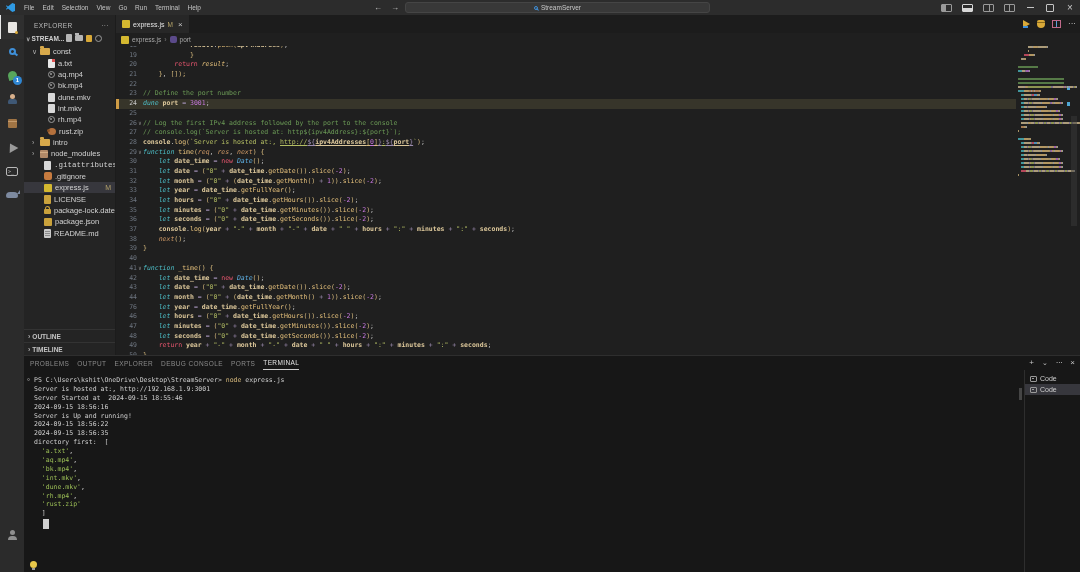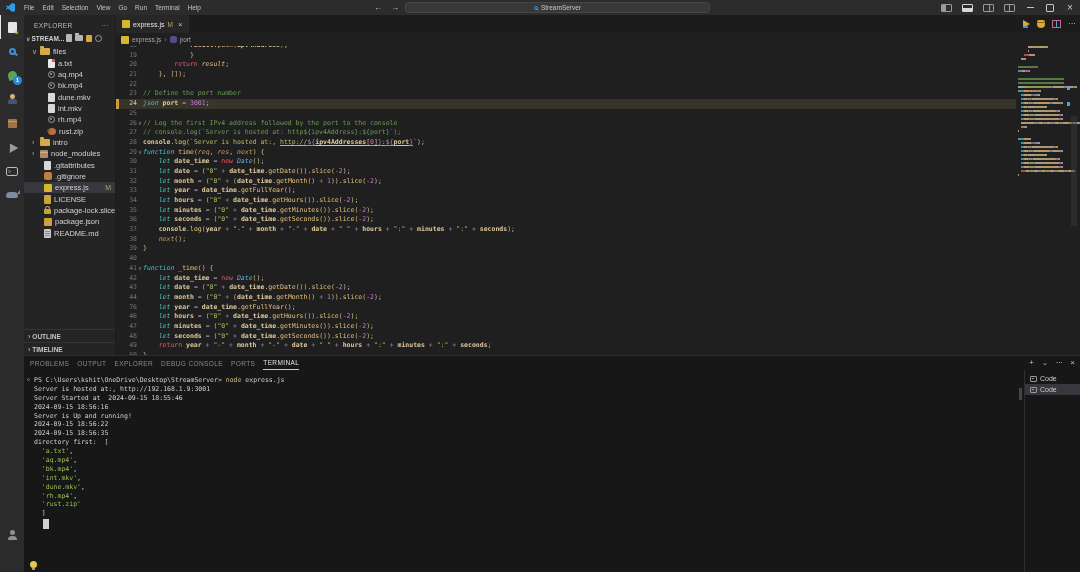--- a/index.html
+++ b/index.html
@@ -258,21 +258,21 @@
                 <span class="sha sa-newfile"></span>
                 <span class="sha sa-newfolder"></span>
                 <span class="sha sa-mug"></span>
                 <span class="sha sa-collapse"></span>
               </span>
           </div>
           <div class="tree" id="tree">
               <div class="tree-row" style="padding-left: 8px;">
                 <span class="chev">∨</span>
                 <span class="fi fi-folder"></span>
-                <span class="tree-label">files</span>
+                <span class="tree-label">const</span>
               </div>
               <div class="tree-row" style="padding-left: 24px;">
                 <span class="fi fi-doc-red"></span>
                 <span class="tree-label">a.txt</span>
               </div>
               <div class="tree-row" style="padding-left: 24px;">
                 <span class="fi fi-clip"></span>
                 <span class="tree-label">aq.mp4</span>
               </div>
               <div class="tree-row" style="padding-left: 24px;">
@@ -298,40 +298,40 @@
               <div class="tree-row" style="padding-left: 8px;">
                 <span class="chev">›</span>
                 <span class="fi fi-folder"></span>
                 <span class="tree-label">intro</span>
               </div>
               <div class="tree-row" style="padding-left: 8px;">
                 <span class="chev">›</span>
                 <span class="fi fi-box"></span>
                 <span class="tree-label">node_modules</span>
               </div>
-              <div class="tree-row" style="padding-left: 20px;">
+              <div class="tree-row" style="padding-left: 20px; font-family: Liberation Mono, monospace;">
                 <span class="fi fi-doc"></span>
                 <span class="tree-label">.gitattributes</span>
               </div>
               <div class="tree-row" style="padding-left: 20px;">
                 <span class="fi fi-ignore"></span>
                 <span class="tree-label">.gitignore</span>
               </div>
               <div class="tree-row selected" style="padding-left: 20px;">
                 <span class="fi fi-js"></span>
                 <span class="tree-label">express.js</span>
                 <span class="tree-badge">M</span>
               </div>
               <div class="tree-row" style="padding-left: 20px;">
                 <span class="fi fi-license"></span>
                 <span class="tree-label">LICENSE</span>
               </div>
               <div class="tree-row" style="padding-left: 20px;">
                 <span class="fi fi-lock"></span>
-                <span class="tree-label">package-lock.slice</span>
+                <span class="tree-label">package-lock.date</span>
               </div>
               <div class="tree-row" style="padding-left: 20px;">
                 <span class="fi fi-pkg"></span>
                 <span class="tree-label">package.json</span>
               </div>
               <div class="tree-row" style="padding-left: 20px;">
                 <span class="fi fi-md"></span>
                 <span class="tree-label">README.md</span>
               </div>
             </div>
@@ -370,21 +370,21 @@
             <span>port</span>
           </div>
           <div class="code-wrap">
             <div class="code" id="code">
                 <div class="code-line partial-top"><span class="ln">18</span><span class="fold"></span><span class="ctext"><span class="tk v">            result</span><span class="tk p">.</span><span class="tk f">push</span><span class="tk pb">(</span><span class="tk v">ipv4Address</span><span class="tk pb">)</span><span class="tk p">;</span></span></div>
                 <div class="code-line"><span class="ln">19</span><span class="fold"></span><span class="ctext"><span class="tk pb">            }</span></span></div>
                 <div class="code-line"><span class="ln">20</span><span class="fold"></span><span class="ctext"><span class="tk k2">        return </span><span class="tk vi">result</span><span class="tk p">;</span></span></div>
                 <div class="code-line"><span class="ln">21</span><span class="fold"></span><span class="ctext"><span class="tk pb">    }</span><span class="tk p">, </span><span class="tk pb">[]);</span></span></div>
                 <div class="code-line"><span class="ln">22</span><span class="fold"></span><span class="ctext"></span></div>
                 <div class="code-line"><span class="ln">23</span><span class="fold"></span><span class="ctext"><span class="tk c">// Define the port number</span></span></div>
-                <div class="code-line current"><span class="ln">24</span><span class="fold"></span><span class="ctext"><span class="tk k">json </span><span class="tk v">port</span><span class="tk o"> = </span><span class="tk nm">3001</span><span class="tk p">;</span></span></div>
+                <div class="code-line current"><span class="ln">24</span><span class="fold"></span><span class="ctext"><span class="tk k">dune </span><span class="tk v">port</span><span class="tk o"> = </span><span class="tk nm">3001</span><span class="tk p">;</span></span></div>
                 <div class="code-line"><span class="ln">25</span><span class="fold"></span><span class="ctext"></span></div>
                 <div class="code-line"><span class="ln">26</span><span class="fold">∨</span><span class="ctext"><span class="tk c">// Log the first IPv4 address followed by the port to the console</span></span></div>
                 <div class="code-line"><span class="ln">27</span><span class="fold"></span><span class="ctext"><span class="tk c">// console.log(`Server is hosted at: http${ipv4Address}:${port}`);</span></span></div>
                 <div class="code-line"><span class="ln">28</span><span class="fold"></span><span class="ctext"><span class="tk v">console</span><span class="tk p">.</span><span class="tk f">log</span><span class="tk pb">(</span><span class="tk s">`Server is hosted at:, </span><span class="tk s u">http://</span><span class="tk o u">${</span><span class="tk v u">ipv4Addresses</span><span class="tk pb u">[</span><span class="tk nm u">0</span><span class="tk pb u">]</span><span class="tk o u">}</span><span class="tk s u">:</span><span class="tk o u">${</span><span class="tk v u">port</span><span class="tk o u">}</span><span class="tk s">`</span><span class="tk pb">)</span><span class="tk p">;</span></span></div>
                 <div class="code-line"><span class="ln">29</span><span class="fold">∨</span><span class="ctext"><span class="tk k">function </span><span class="tk f">time</span><span class="tk pb">(</span><span class="tk pm">req</span><span class="tk p">, </span><span class="tk pm">res</span><span class="tk p">, </span><span class="tk pm">next</span><span class="tk pb">) </span><span class="tk pb">{</span></span></div>
                 <div class="code-line"><span class="ln">30</span><span class="fold"></span><span class="ctext"><span class="tk k">    let </span><span class="tk v">date_time</span><span class="tk o"> = </span><span class="tk k2">new </span><span class="tk cl">Date</span><span class="tk pb">()</span><span class="tk p">;</span></span></div>
                 <div class="code-line"><span class="ln">31</span><span class="fold"></span><span class="ctext"><span class="tk k">    let </span><span class="tk v">date</span><span class="tk o"> = </span><span class="tk pb">(</span><span class="tk s">"0"</span><span class="tk o"> + </span><span class="tk v">date_time</span><span class="tk p">.</span><span class="tk f">getDate</span><span class="tk pb">())</span><span class="tk p">.</span><span class="tk f">slice</span><span class="tk pb">(</span><span class="tk nm">-2</span><span class="tk pb">)</span><span class="tk p">;</span></span></div>
                 <div class="code-line"><span class="ln">32</span><span class="fold"></span><span class="ctext"><span class="tk k">    let </span><span class="tk v">month</span><span class="tk o"> = </span><span class="tk pb">(</span><span class="tk s">"0"</span><span class="tk o"> + </span><span class="tk pb">(</span><span class="tk v">date_time</span><span class="tk p">.</span><span class="tk f">getMonth</span><span class="tk pb">()</span><span class="tk o"> + </span><span class="tk nm">1</span><span class="tk pb">))</span><span class="tk p">.</span><span class="tk f">slice</span><span class="tk pb">(</span><span class="tk nm">-2</span><span class="tk pb">)</span><span class="tk p">;</span></span></div>
                 <div class="code-line"><span class="ln">33</span><span class="fold"></span><span class="ctext"><span class="tk k">    let </span><span class="tk v">year</span><span class="tk o"> = </span><span class="tk v">date_time</span><span class="tk p">.</span><span class="tk f">getFullYear</span><span class="tk pb">()</span><span class="tk p">;</span></span></div>
                 <div class="code-line"><span class="ln">34</span><span class="fold"></span><span class="ctext"><span class="tk k">    let </span><span class="tk v">hours</span><span class="tk o"> = </span><span class="tk pb">(</span><span class="tk s">"0"</span><span class="tk o"> + </span><span class="tk v">date_time</span><span class="tk p">.</span><span class="tk f">getHours</span><span class="tk pb">())</span><span class="tk p">.</span><span class="tk f">slice</span><span class="tk pb">(</span><span class="tk nm">-2</span><span class="tk pb">)</span><span class="tk p">;</span></span></div>

